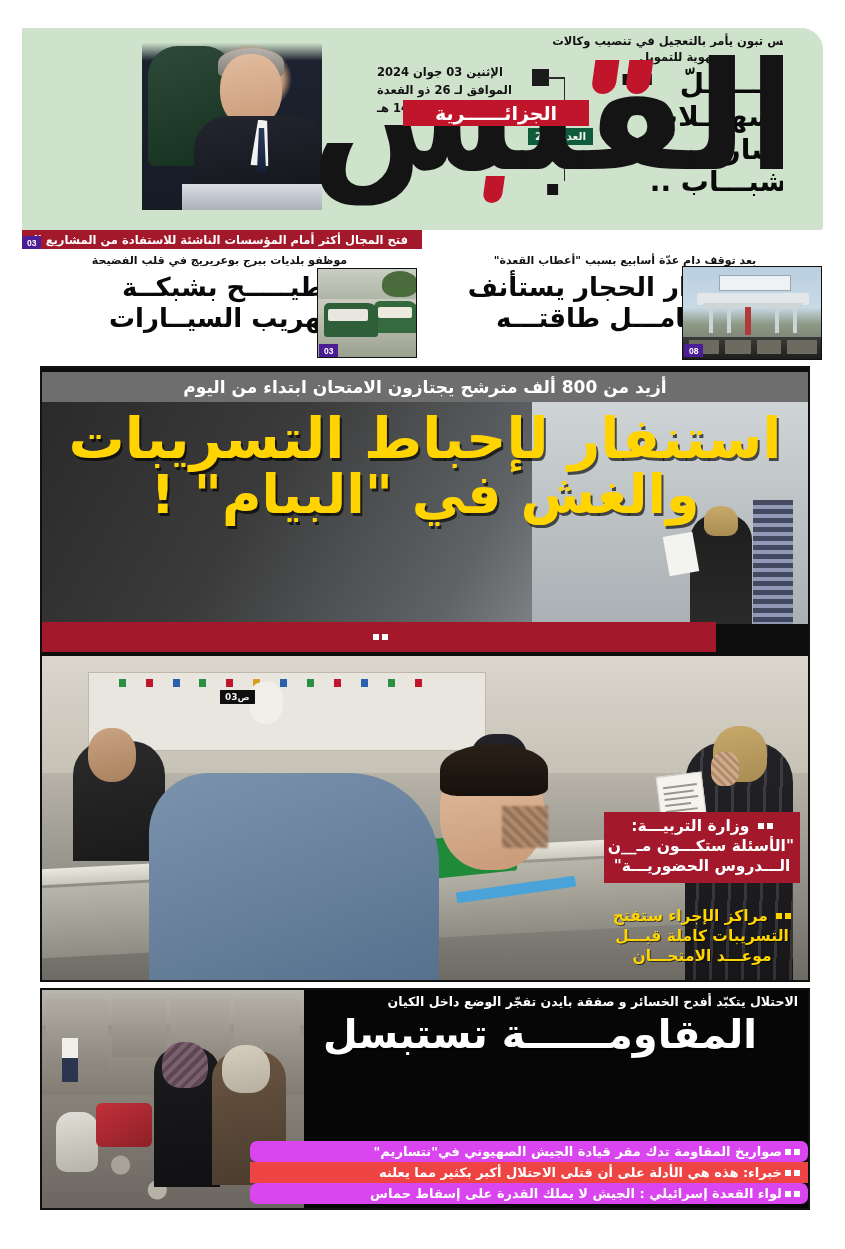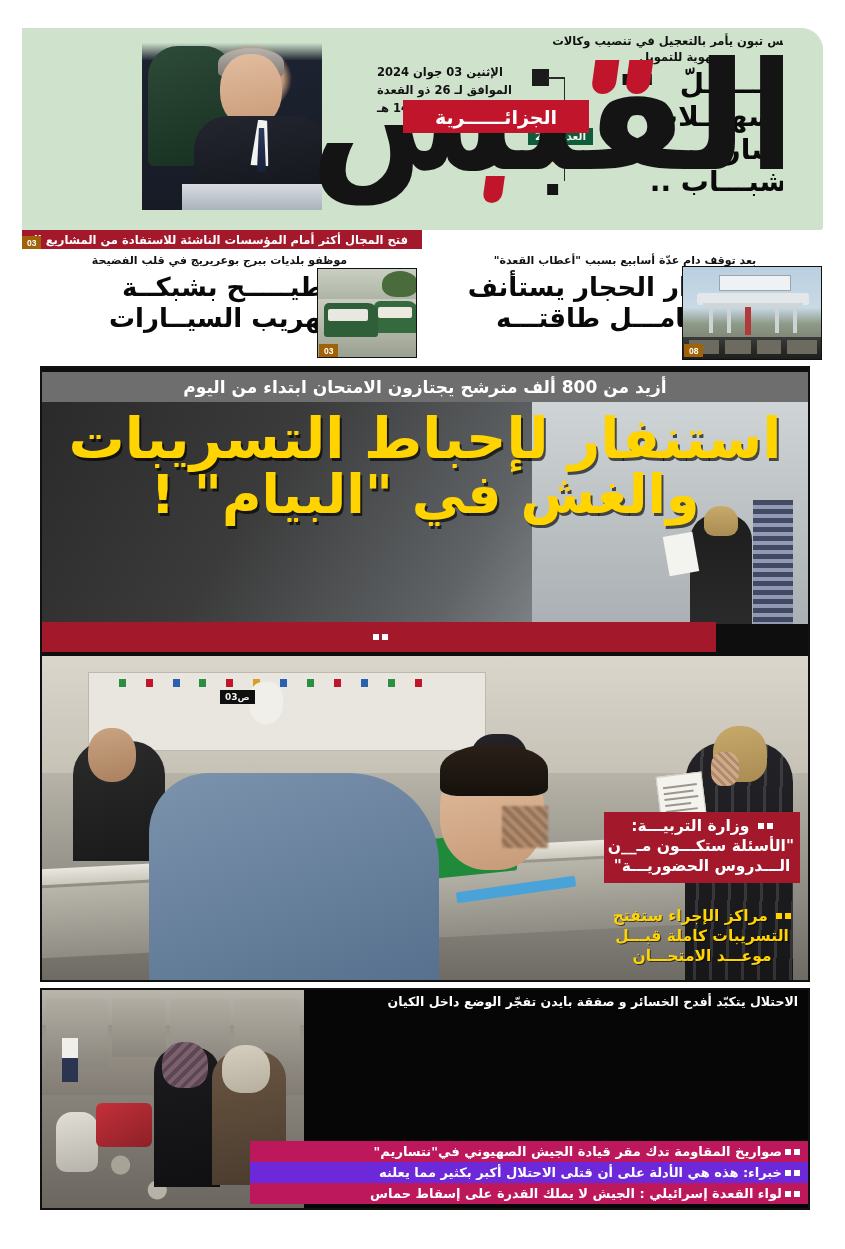--- a/index.html
+++ b/index.html
@@ -119,21 +119,21 @@
   }
   .logo-red2{
     position:absolute; right:182px; top:22px; width:24px; height:34px;
     background:#c0152b; border-radius:0 0 14px 14px; transform:skewX(-8deg);
   }
   .logo-red3{
     position:absolute; right:296px; top:138px; width:19px; height:27px;
     background:#c0152b; border-radius:0 0 11px 11px; transform:skewX(-8deg);
   }
   .logo-sub-top{
-    position:absolute; right:210px; top:62px; width:186px; height:33px;
+    position:absolute; right:210px; top:62px; width:186px; height:26px;
     background:#c0152b; color:#fff; font-size:19px; font-weight:bold;
     display:flex; align-items:center; justify-content:center; letter-spacing:1px;
   }
   .logo-sub-bot{
     position:absolute; right:86px; top:172px; width:272px; height:20px;
     background:#c0152b; color:#fff; font-size:14px; font-weight:bold;
     display:flex; align-items:center; justify-content:center; letter-spacing:1px;
   }
   .site-url{
     position:absolute; right:4px; top:34px;
@@ -143,21 +143,21 @@
   }
 
   
   .mh-redstrip{
     position:absolute; left:22px; top:230px; width:400px; height:19px;
     background:#a3182a; color:#fff;
     font-size:11.5px; font-weight:bold; display:flex; align-items:center;
     padding-right:8px; white-space:nowrap; overflow:hidden;
   }
   .pg-badge{
-    position:absolute; background:#a16207; color:#fff; font-size:8.5px;
+    position:absolute; background:#4c1d95; color:#fff; font-size:8.5px;
     font-weight:bold; padding:1.5px 5px; font-family:"Liberation Sans",sans-serif;
   }
 
   
   .row2{ position:absolute; left:22px; top:252px; width:801px; height:108px; }
   .r2-left{ position:absolute; left:0; top:0; width:395px; height:108px; }
   .r2-right{ position:absolute; left:405px; top:0; width:396px; height:108px; }
   .r2-kicker{
     font-size:11px; font-weight:bold; color:#111; text-align:center; padding-top:2px;
     line-height:1.3;
@@ -399,22 +399,22 @@
     text-shadow:1px 2px 0 rgba(0,0,0,.7);
   }
   .bot-bullets{
     position:absolute; right:0; bottom:4px; width:558px;
   }
   .bb{
     height:21px; display:flex; align-items:center; justify-content:flex-start;
     padding-right:8px; font-weight:bold; font-size:13px; color:#fff;
     white-space:nowrap; letter-spacing:-.3px;
   }
-  .bb.red{ background:#be185d; }
-  .bb.black{ background:#6d28d9; }
+  .bb.red{ background:#d946ef;border-radius:7px; }
+  .bb.black{ background:#ef4444; }
   .mark-02{
     position:absolute; left:218px; bottom:36px;
     background:#141414; color:#eee; font-size:9px; font-weight:bold; padding:2px 5px;
   }
   .sq{ display:inline-block; width:6px; height:6px; background:currentColor; margin-left:3px; vertical-align:2px; }
 </style>
 </head>
 <body>
 
 <div class="page">
@@ -613,20 +613,21 @@
       <div class="bp-w1"></div>
       <div class="bp-w1h"></div>
       <div class="bp-w2"></div>
       <div class="bp-w2h"></div>
       <div class="mark-02">ص02</div>
     </div>
 
     <div class="bot-kicker">الاحتلال يتكبّد أفدح الخسائر و صفقة بايدن تفجّر الوضع داخل الكيان</div>
 
     <div class="bot-head">
+      <div>المقاومــــــة تستبسل</div>
     </div>
 
     <div class="bot-bullets">
       <div class="bb red">
         <span class="sq"></span>
           <span class="sq"></span>
         <span>صواريخ المقاومة تدك مقر قيادة الجيش الصهيوني في"نتساريم"</span>
       </div>
       <div class="bb black">
         <span class="sq"></span>

